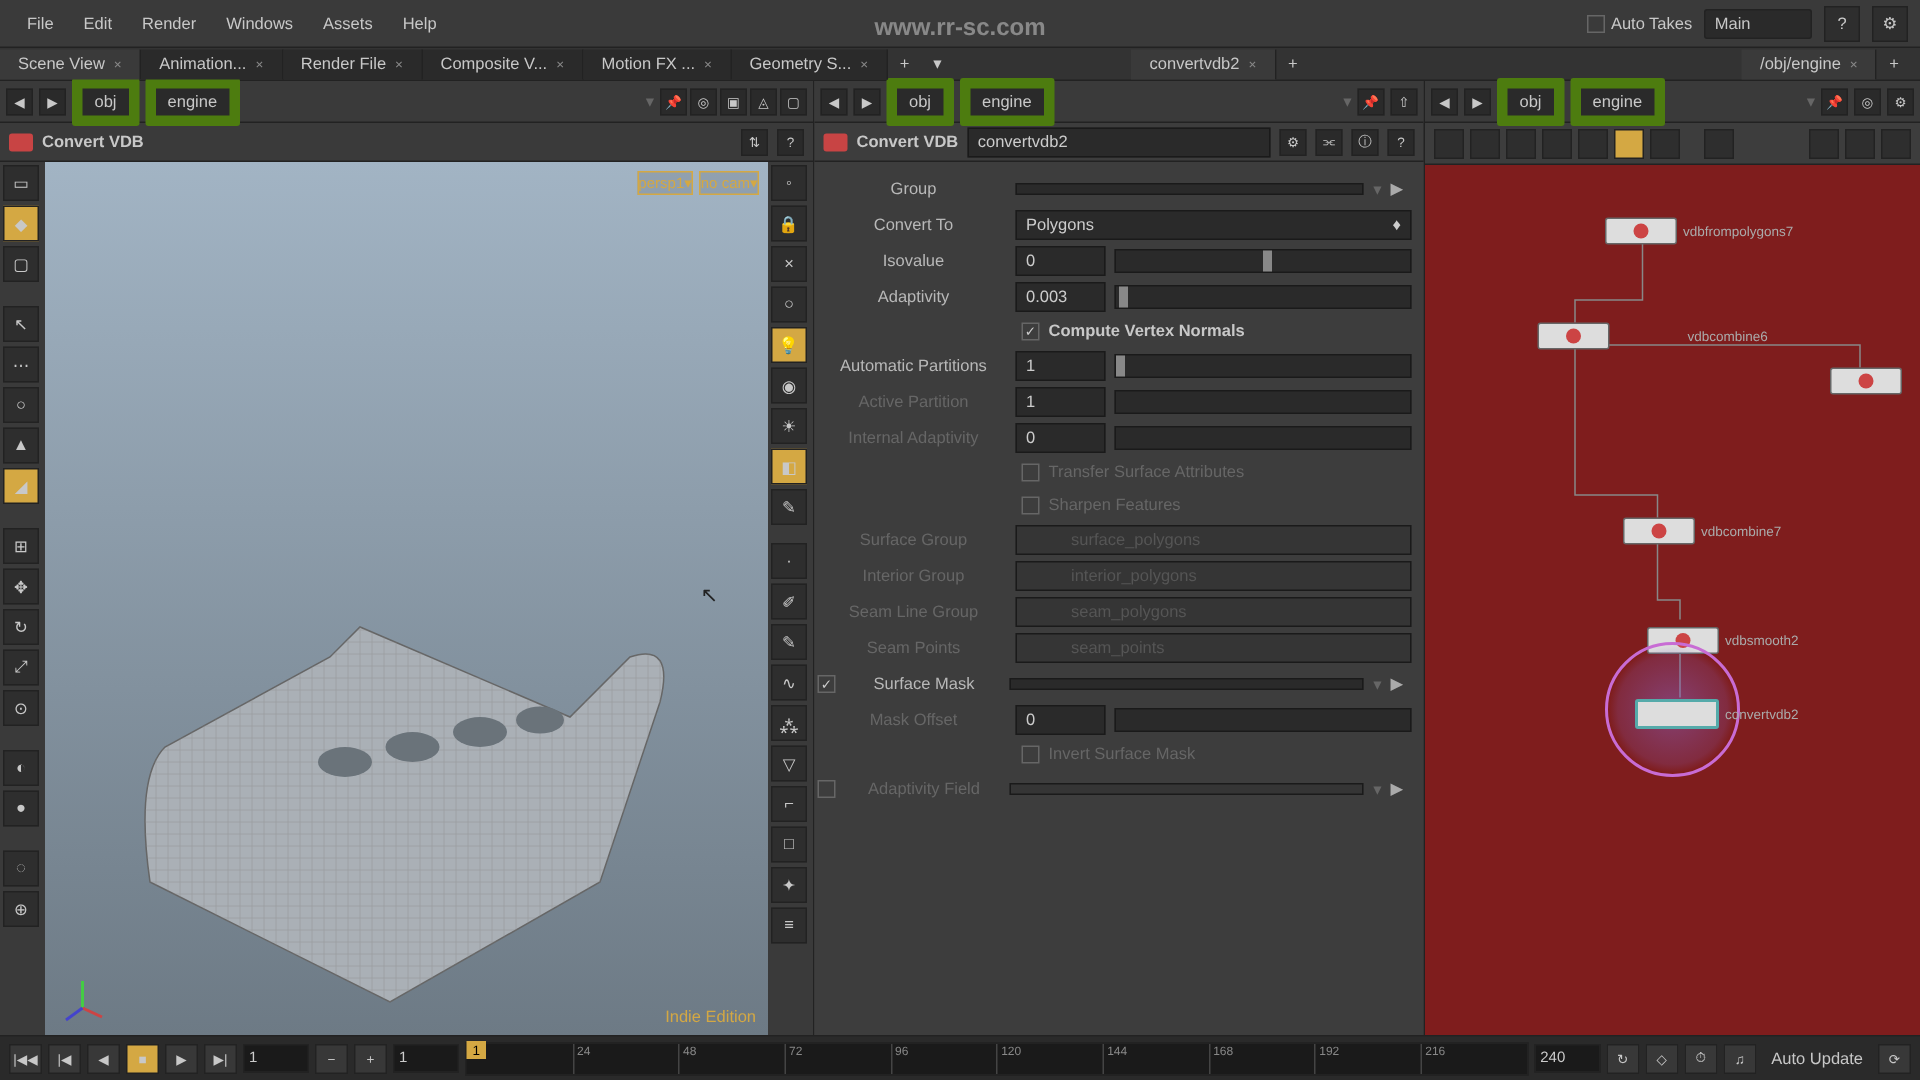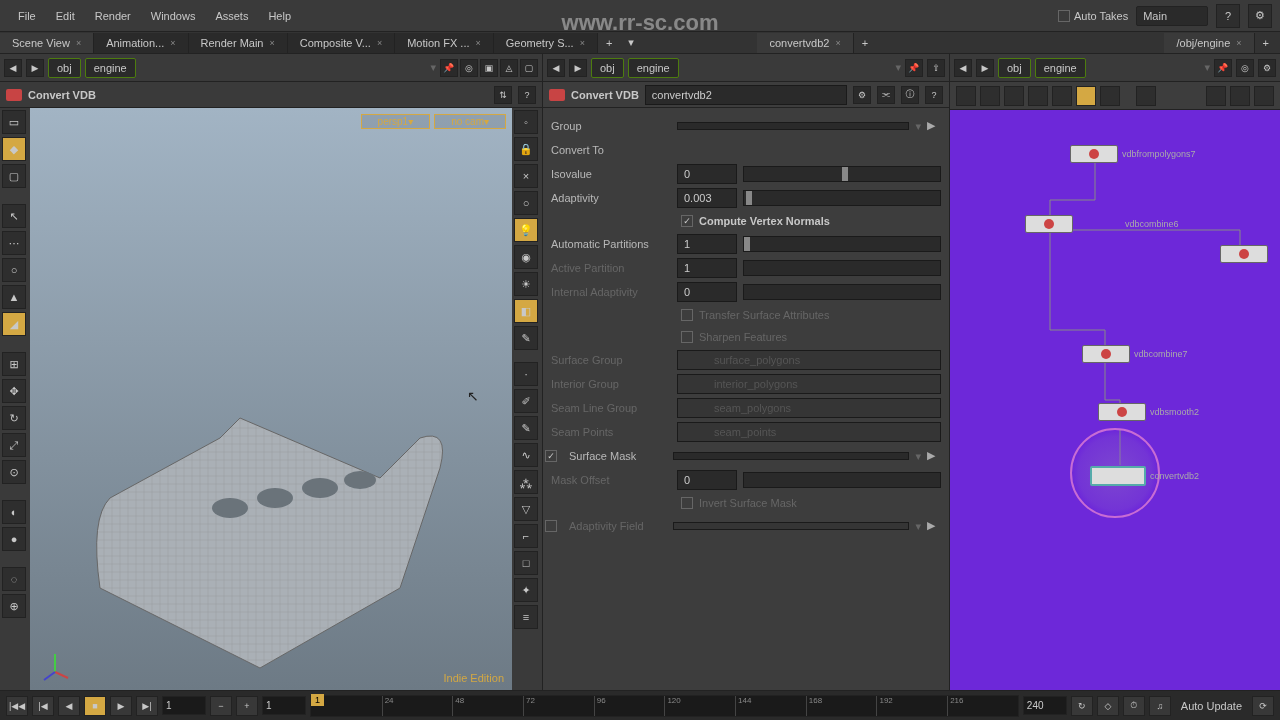--- a/index.html
+++ b/index.html
@@ -14,67 +14,67 @@
 .tab { padding: 4px 12px; background: #2a2a2a; border-right: 1px solid #222; cursor: pointer; position: relative; display: flex; align-items:center; gap:6px;}
 .tab.active { background: #3a3a3a; }
 .tab-close { color: #888; font-size: 9px; }
 .tab-add { padding: 0 8px; cursor: pointer; }
 .main-grid { display: flex; height: calc(100% - 32px - 22px - 30px); }
 .viewport-col { width: 543px; display: flex; flex-direction: column; border-right: 1px solid #222; }
 .param-col { width: 407px; display: flex; flex-direction: column; border-right: 1px solid #222; background: #3d3d3d;}
 .network-col { flex: 1; display: flex; flex-direction: column; background: #3d3d3d;}
 .path-bar { height: 28px; display: flex; align-items: center; gap: 4px; padding: 0 4px; border-bottom: 1px solid #222; background: #3a3a3a;}
 .nav-btn { width: 18px; height: 18px; background: #2a2a2a; border: 1px solid #222; cursor: pointer; display:flex;align-items:center;justify-content:center; font-size:9px;}
-.path-chip { background: #2a2a2a; border: 1px solid #4d7c0f; padding: 3px 8px; border-radius: 2px; cursor: pointer; }
+.path-chip { background: #2a2a2a; border: 7px solid #4d7c0f; padding: 3px 8px; border-radius: 2px; cursor: pointer; }
 .path-field { flex: 1; display: flex; align-items: center; gap: 4px;}
 .path-right { display: flex; gap: 2px; }
 .node-header { height: 26px; display: flex; align-items: center; padding: 0 6px; gap: 6px; border-bottom: 1px solid #222;}
 .node-icon-small { width: 16px; height: 12px; background: #c84444; border-radius: 2px; }
 .vp-body { flex: 1; display: flex; position: relative; }
 .vp-left-tools { width: 30px; background: #3a3a3a; display: flex; flex-direction: column; gap: 3px; padding: 2px; }
 .tool-btn { width: 24px; height: 24px; background: #2e2e2e; border: 1px solid #222; cursor: pointer; display:flex; align-items:center; justify-content:center;}
 .tool-btn.active { background: #d4a843; }
 .vp-canvas { flex: 1; background: linear-gradient(#a2b4c4, #6d7a85); position: relative; }
 .vp-right-tools { width: 30px; background: #3a3a3a; display: flex; flex-direction: column; gap: 3px; padding: 2px; }
 .cam-badges { position: absolute; top: 6px; right: 6px; display: flex; gap: 4px; }
-.cam-badge { border: 1px solid #d4a843; color: #d4a843; padding: 1px 16px; font-size: 10px; background: rgba(0,0,0,0.1);}
+.cam-badge { border: 1px solid #d4a843; color: #d4a843; padding: 1px 0; font-size: 10px; background: rgba(0,0,0,0.1);}
 .indie { position: absolute; bottom: 6px; right: 8px; color: #d4a843; font-size: 11px; }
 .axis-gizmo { position: absolute; bottom: 8px; left: 10px; width: 30px; height: 30px; }
 .engine-mesh { position: absolute; left: 50px; top: 280px; width: 380px; height: 300px; }
 .param-body { flex: 1; overflow: hidden; padding: 6px 8px; background: #3d3d3d;}
 .param-row { display: flex; align-items: center; height: 24px; gap: 6px;}
-.param-label { width: 120px; text-align: left; color: #b8b8b8; padding-right: 4px;}
+.param-label { width: 120px; text-align: center; color: #b8b8b8; padding-right: 4px;}
 .param-label.disabled { color: #666; }
 .param-field { flex: 1; background: #2a2a2a; border: 1px solid #1a1a1a; padding: 3px 6px; color: #ccc; font-size: 11px;}
 .param-field.dropdown { display:flex; justify-content:space-between; align-items:center; }
 .param-field.disabled { color: #555; background: #353535; padding-left: 36px;}
 .param-slider { flex: 1; height: 16px; position: relative; background: #2a2a2a; border: 1px solid #1a1a1a;}
 .slider-thumb { position: absolute; width: 6px; height: 14px; background: #888; top:0;}
 .param-check { display: flex; align-items: center; gap: 6px; padding-left: 130px; height: 22px; }
 .param-check.disabled { color: #666;}
 .checkbox { width: 12px; height: 12px; border: 1px solid #666; display:flex; align-items:center; justify-content:center; font-size:9px;}
 .checkbox.checked::after { content: "✓"; color: #ccc;}
 .play-btn-small { width:14px; height:14px; color:#aaa;}
 .network-toolbar { height: 28px; display: flex; align-items: center; gap: 4px; padding: 0 6px; border-bottom: 1px solid #222;}
 .net-btn { width: 20px; height: 20px; background: #2e2e2e; border: 1px solid #222; cursor: pointer;}
-.network-canvas { flex: 1; background: #6d28d9; position: relative; }
+.network-canvas { flex: 1; background: #7f1d1d; position: relative; }
 .wire { stroke: #888; stroke-width: 1; fill: none; }
 .net-node { position: absolute; display: flex; align-items:center;}
 .node-body { width: 48px; height: 18px; background: #ddd; border: 1px solid #666; border-radius: 2px; display:flex;align-items:center;justify-content:center; position:relative;}
 .node-err { width:10px; height:10px; background:#c44; border-radius:50%; position:absolute;}
 .node-label { font-size: 9px; color: #aaa; margin-left: 4px; white-space: nowrap;}
 .selected-ring { position: absolute; width: 90px; height: 90px; border-radius: 50%; background: radial-gradient(circle, rgba(140,100,200,0.5), rgba(140,100,200,0.2) 60%, transparent 70%); border: 2px solid #c86cd4;}
 .timeline { height: 30px; background: #2a2a2a; display: flex; align-items: center; padding: 0 6px; gap: 4px; border-top: 1px solid #222;}
 .play-btn { width: 22px; height: 20px; background: #383838; border: 1px solid #222; cursor: pointer; display:flex; align-items:center; justify-content:center; font-size:9px;}
 .play-btn.active { background: #d4a843; }
 .tl-frame { width: 44px; background: #1a1a1a; border: 1px solid #222; padding: 3px; color:#ccc; font-size:10px;}
 .tl-ruler { flex: 1; height: 22px; background: #1a1a1a; border: 1px solid #222; position: relative;}
 .tl-tick { position: absolute; top: 0; font-size: 8px; color: #888; border-left: 1px solid #444; height: 100%; padding-left: 2px;}
 .tl-cur { position: absolute; top: -2px; left: 0; background: #d4a843; color: #000; font-size: 9px; padding: 1px 4px;}
-.watermark { position: absolute; top: 10px; left: 50%; transform: translateX(-50%); color: rgba(255,255,255,0.4); font-size: 22px; font-weight: bold; pointer-events:none;}
+.watermark { position: absolute; top: 10px; left: 50%; transform: translateX(-50%); color: rgba(255,255,255,0.4); font-size: 16px; font-weight: bold; pointer-events:none;}
 .field-num { width: 60px; background:#2a2a2a; border:1px solid #1a1a1a; padding:3px 6px; font-size:11px; color:#ccc;}
 svg { pointer-events: none; }
 </style>
 </head>
 <body>
 
 <div class="menubar">
   <div class="menu-item">File</div>
   <div class="menu-item">Edit</div>
   <div class="menu-item">Render</div>
@@ -98,21 +98,21 @@
 <div class="tab-strip">
   <div class="tab active">
       <span>Scene View</span>
       <span class="tab-close">×</span>
     </div>
   <div class="tab">
       <span>Animation...</span>
       <span class="tab-close">×</span>
     </div>
   <div class="tab">
-      <span>Render Main</span>
+      <span>Render File</span>
       <span class="tab-close">×</span>
     </div>
   <div class="tab">
       <span>Composite V...</span>
       <span class="tab-close">×</span>
     </div>
   <div class="tab">
       <span>Motion FX ...</span>
       <span class="tab-close">×</span>
     </div>
@@ -269,20 +269,24 @@
     </div>
     <div class="param-body">
       <div class="param-row">
         <span class="param-label">Group</span>
         <div class="param-field" style="flex:1"></div>
         <span style="color:#666">▾</span>
         <span class="play-btn-small">▶</span>
       </div>
       <div class="param-row">
         <span class="param-label">Convert To</span>
+        <div class="param-field dropdown">
+            <span>Polygons</span>
+            <span>♦</span>
+          </div>
       </div>
       <div class="param-row">
         <span class="param-label">Isovalue</span>
         <input class="field-num" value="0" style="">
         <div class="param-slider">
             <div class="slider-thumb" style="left:50%"></div>
           </div>
       </div>
       <div class="param-row">
         <span class="param-label">Adaptivity</span>
@@ -416,21 +420,21 @@
             <div class="node-err"></div>
           </div>
           <span class="node-label"></span>
       </div>
       <div class="net-node" style="left:132px; top:235px;">
         <div class="node-body">
             <div class="node-err"></div>
           </div>
           <span class="node-label">vdbcombine7</span>
       </div>
-      <div class="net-node" style="left:148px; top:293px;align-items:center;">
+      <div class="net-node" style="left:148px; top:308px;align-items:center;">
         <div class="node-body">
             <div class="node-err"></div>
           </div>
           <span class="node-label">vdbsmooth2</span>
       </div>
       <div class="selected-ring" style="left:120px; top:318px;"></div>
       <div class="net-node" style="left:140px; top:356px;">
         <div class="node-body" style="width:56px;height:20px;border:2px solid #5aa;"></div>
           <span class="node-label">convertvdb2</span>
       </div>

